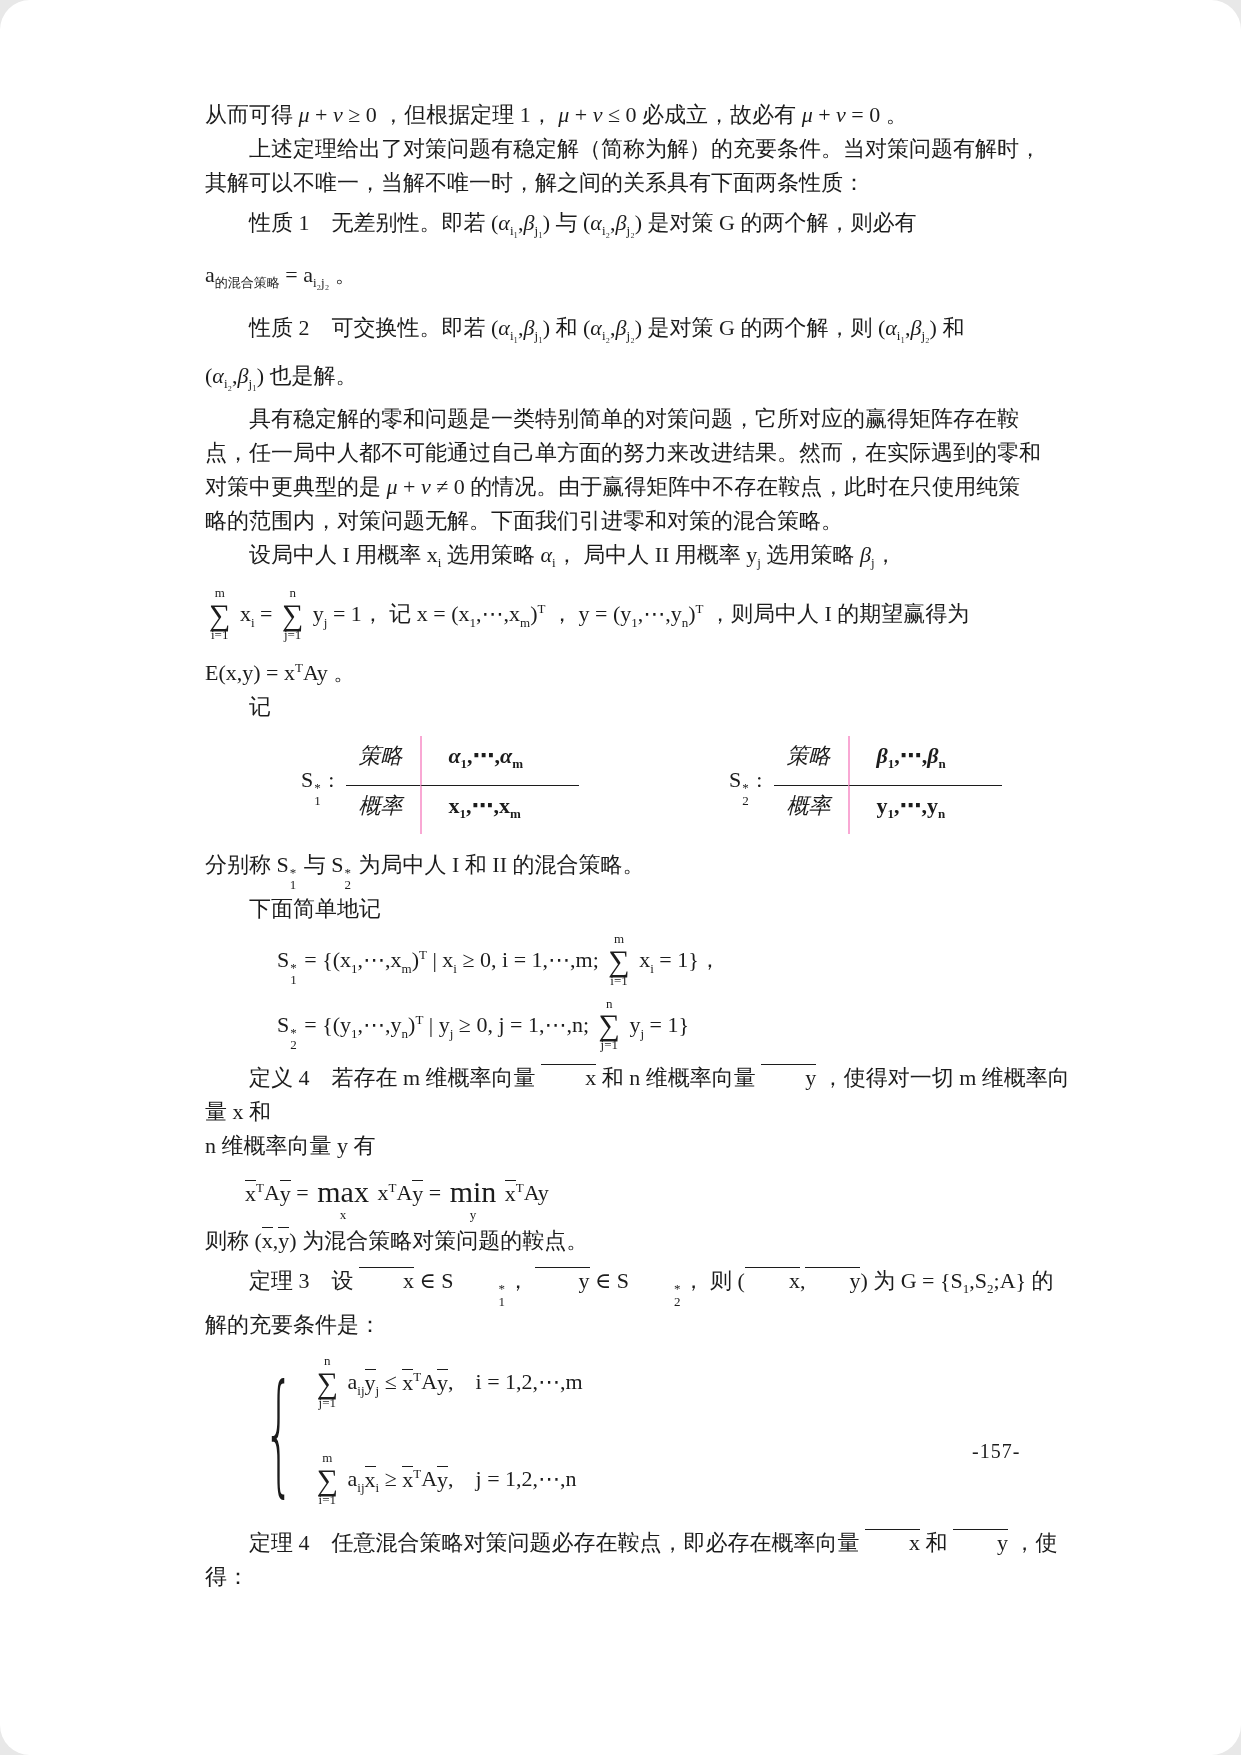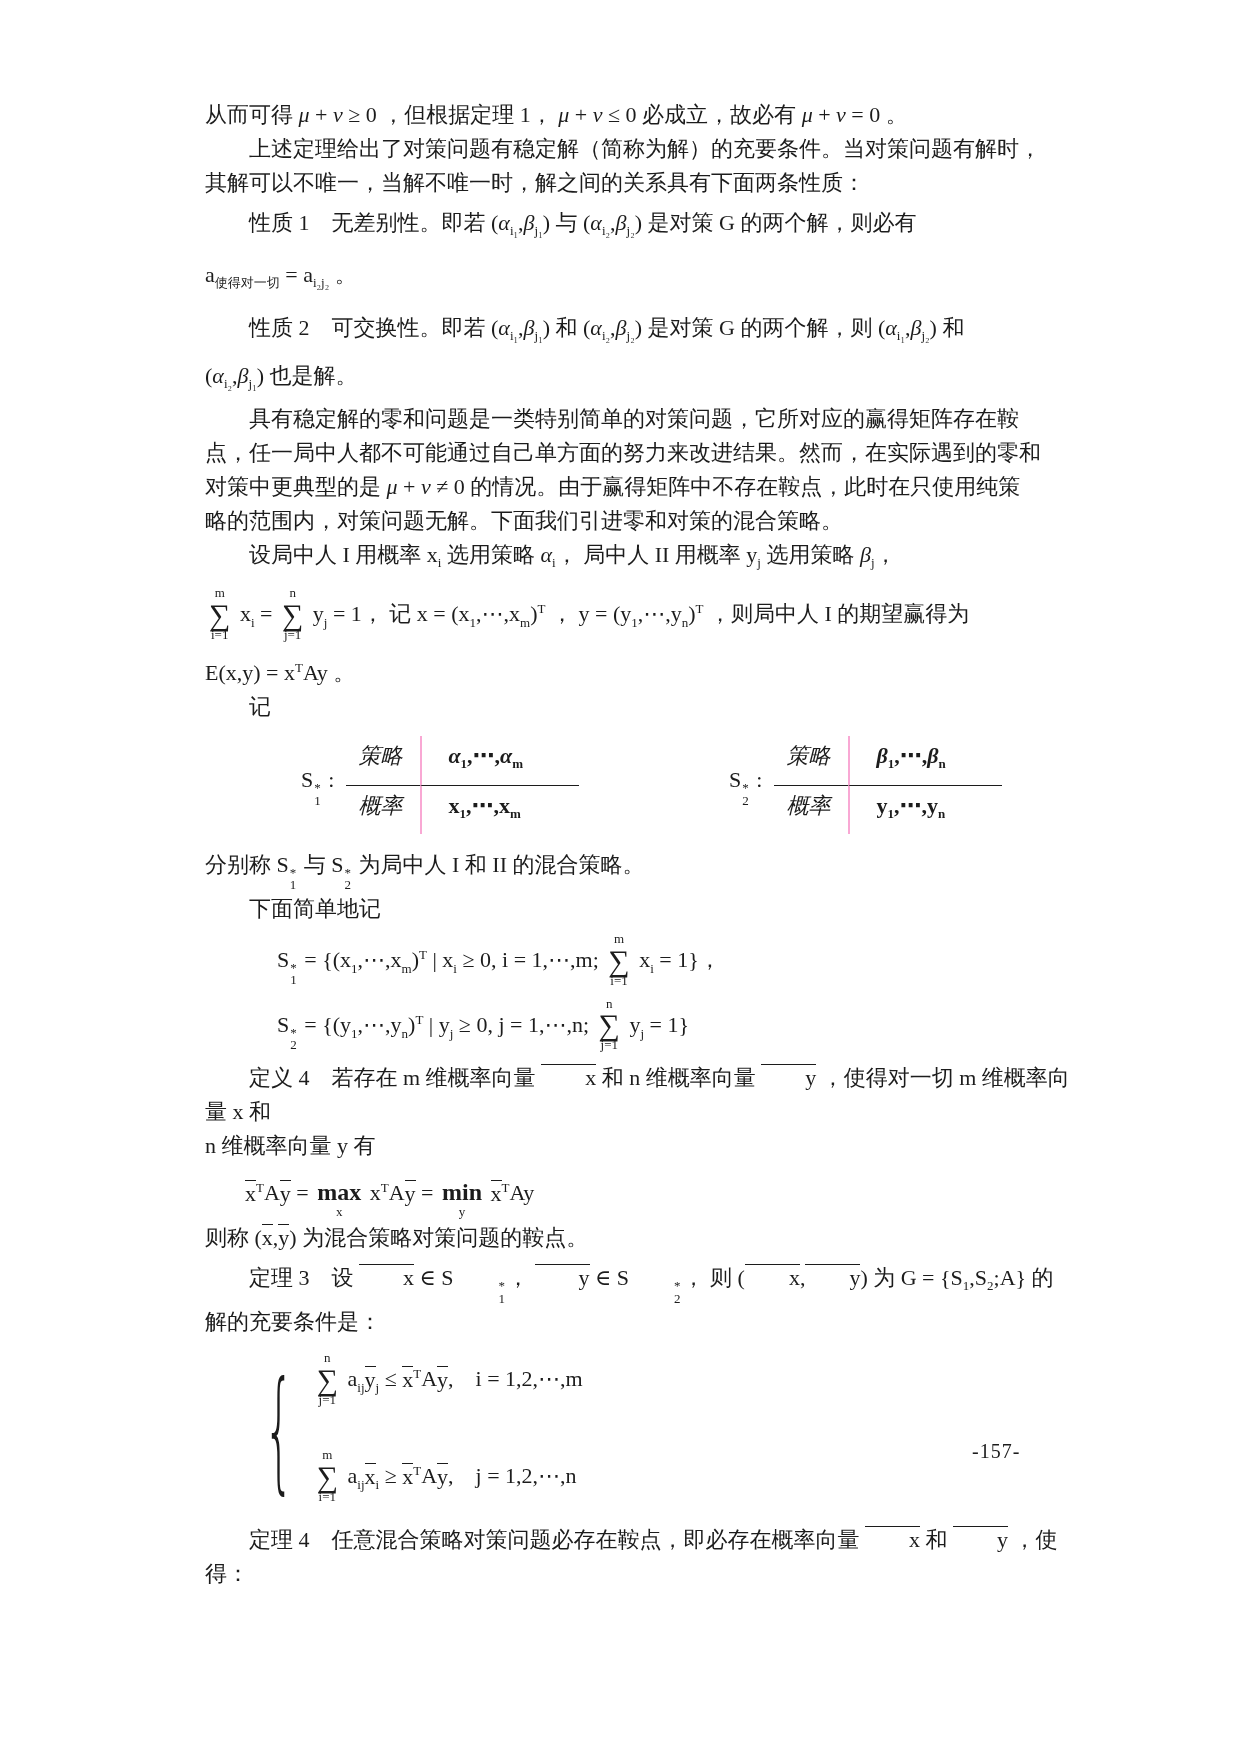--- a/index.html
+++ b/index.html
@@ -3,20 +3,21 @@
 <meta charset="utf-8">
 <style>
   html,body{margin:0;padding:0;background:#e8e8e8;}
   .page{
     position:relative;
     width:1241px;height:1755px;
     background:#ffffff;
     color:#1c1c1c;
     font-family:"Liberation Serif","DejaVu Serif","DejaVu Sans",serif;
     overflow:hidden;
+    border-radius:30px;
   }
   .content{
     position:absolute;
     left:205px;top:98px;
     width:868px;
     font-size:22px;
     line-height:34px;
   }
   .ln{min-height:34px;}
   .ind{text-indent:2em;}
@@ -31,21 +32,21 @@
 
   
   .msum{display:inline-flex;flex-direction:column;align-items:center;
         vertical-align:middle;line-height:1;margin:0 4px;transform:translateY(-2px);}
   .msum .slim{font-size:13px;line-height:1.15;}
   .msum .ssig{font-size:30px;line-height:.9;}
 
   
   .uop{display:inline-flex;flex-direction:column;align-items:center;
        vertical-align:middle;line-height:1;margin:0 3px;transform:translateY(4px);}
-  .uop .um{font-size:24px;line-height:1;font-weight:bold;}
+  .uop .um{font-size:30px;line-height:1;}
   .uop .usub{font-size:13px;line-height:1.2;}
 
   
   .ob{display:inline-block;border-top:1.6px solid currentColor;
       line-height:1.05;padding-top:1px;}
 
   
   .ss{display:inline-flex;flex-direction:column;align-items:center;
       line-height:1;font-size:13px;vertical-align:-5px;margin:0 2px 0 1px;}
   .ss span{line-height:.95;}
@@ -73,21 +74,21 @@
 </head>
 <body>
 
 <div class="page">
   <div class="content">
 
     <div class="ln">从而可得 <i>μ</i> + <i>ν</i> ≥ 0 ，但根据定理 1， <i>μ</i> + <i>ν</i> ≤ 0 必成立，故必有 <i>μ</i> + <i>ν</i> = 0 。</div>
     <div class="ln ind">上述定理给出了对策问题有稳定解（简称为解）的充要条件。当对策问题有解时，</div>
     <div class="ln">其解可以不唯一，当解不唯一时，解之间的关系具有下面两条性质：</div>
     <div class="ln ind sp6">性质 1　无差别性。即若 (<i>α</i><sub>i₁</sub>,<i>β</i><sub>j₁</sub>) 与 (<i>α</i><sub>i₂</sub>,<i>β</i><sub>j₂</sub>) 是对策 G 的两个解，则必有</div>
-    <div class="ln sp10">a<sub>使得对一切</sub> = a<sub>i₂j₂</sub> 。</div>
+    <div class="ln sp10">a<sub>的混合策略</sub> = a<sub>i₂j₂</sub> 。</div>
     <div class="ln ind sp10">性质 2　可交换性。即若 (<i>α</i><sub>i₁</sub>,<i>β</i><sub>j₁</sub>) 和 (<i>α</i><sub>i₂</sub>,<i>β</i><sub>j₂</sub>) 是对策 G 的两个解，则 (<i>α</i><sub>i₁</sub>,<i>β</i><sub>j₂</sub>) 和</div>
     <div class="ln sp6">(<i>α</i><sub>i₂</sub>,<i>β</i><sub>j₁</sub>) 也是解。</div>
 
 
     <div class="ln ind">具有稳定解的零和问题是一类特别简单的对策问题，它所对应的赢得矩阵存在鞍</div>
     <div class="ln">点，任一局中人都不可能通过自己单方面的努力来改进结果。然而，在实际遇到的零和</div>
     <div class="ln">对策中更典型的是 <i>μ</i> + <i>ν</i> ≠ 0 的情况。由于赢得矩阵中不存在鞍点，此时在只使用纯策</div>
     <div class="ln">略的范围内，对策问题无解。下面我们引进零和对策的混合策略。</div>
     <div class="ln ind">设局中人 I 用概率 x<sub>i</sub> 选用策略 <i>α</i><sub>i</sub>， 局中人 II 用概率 y<sub>j</sub> 选用策略 <i>β</i><sub>j</sub>，</div>
 

